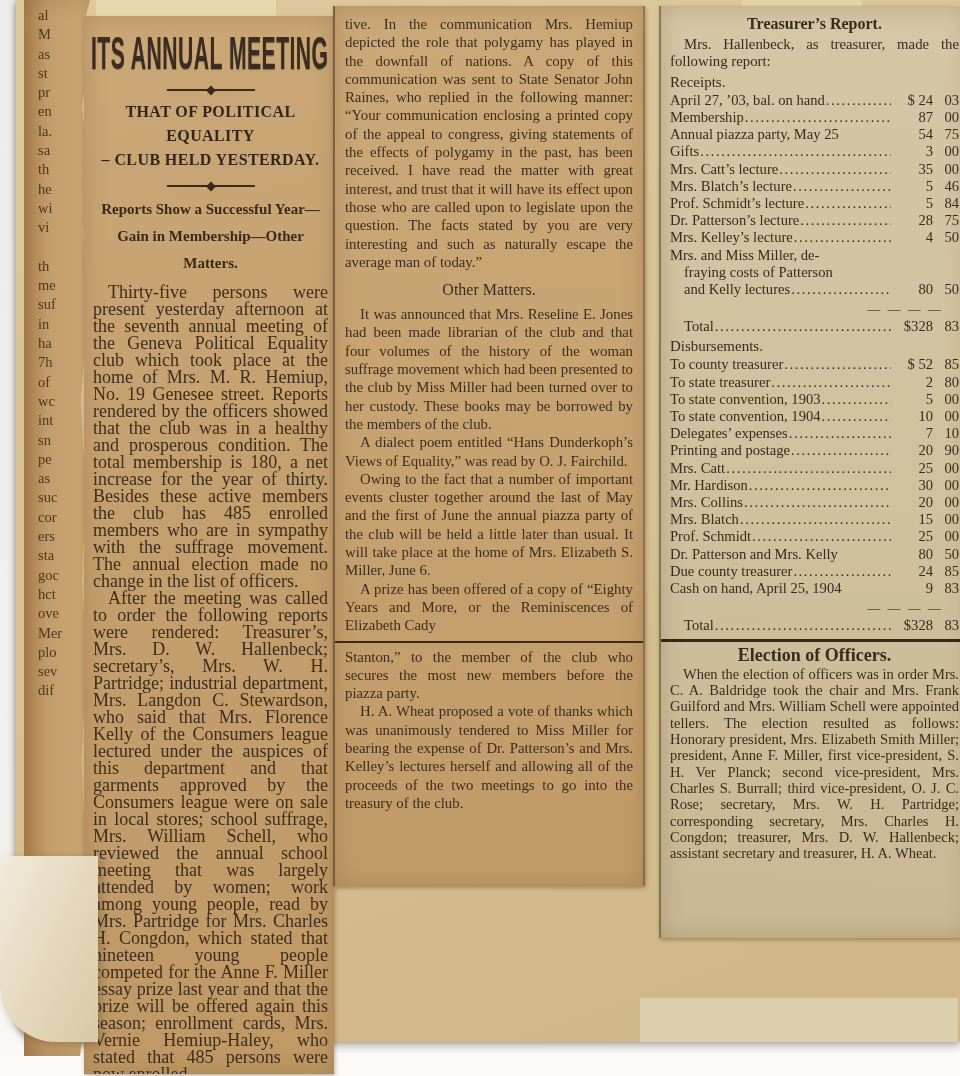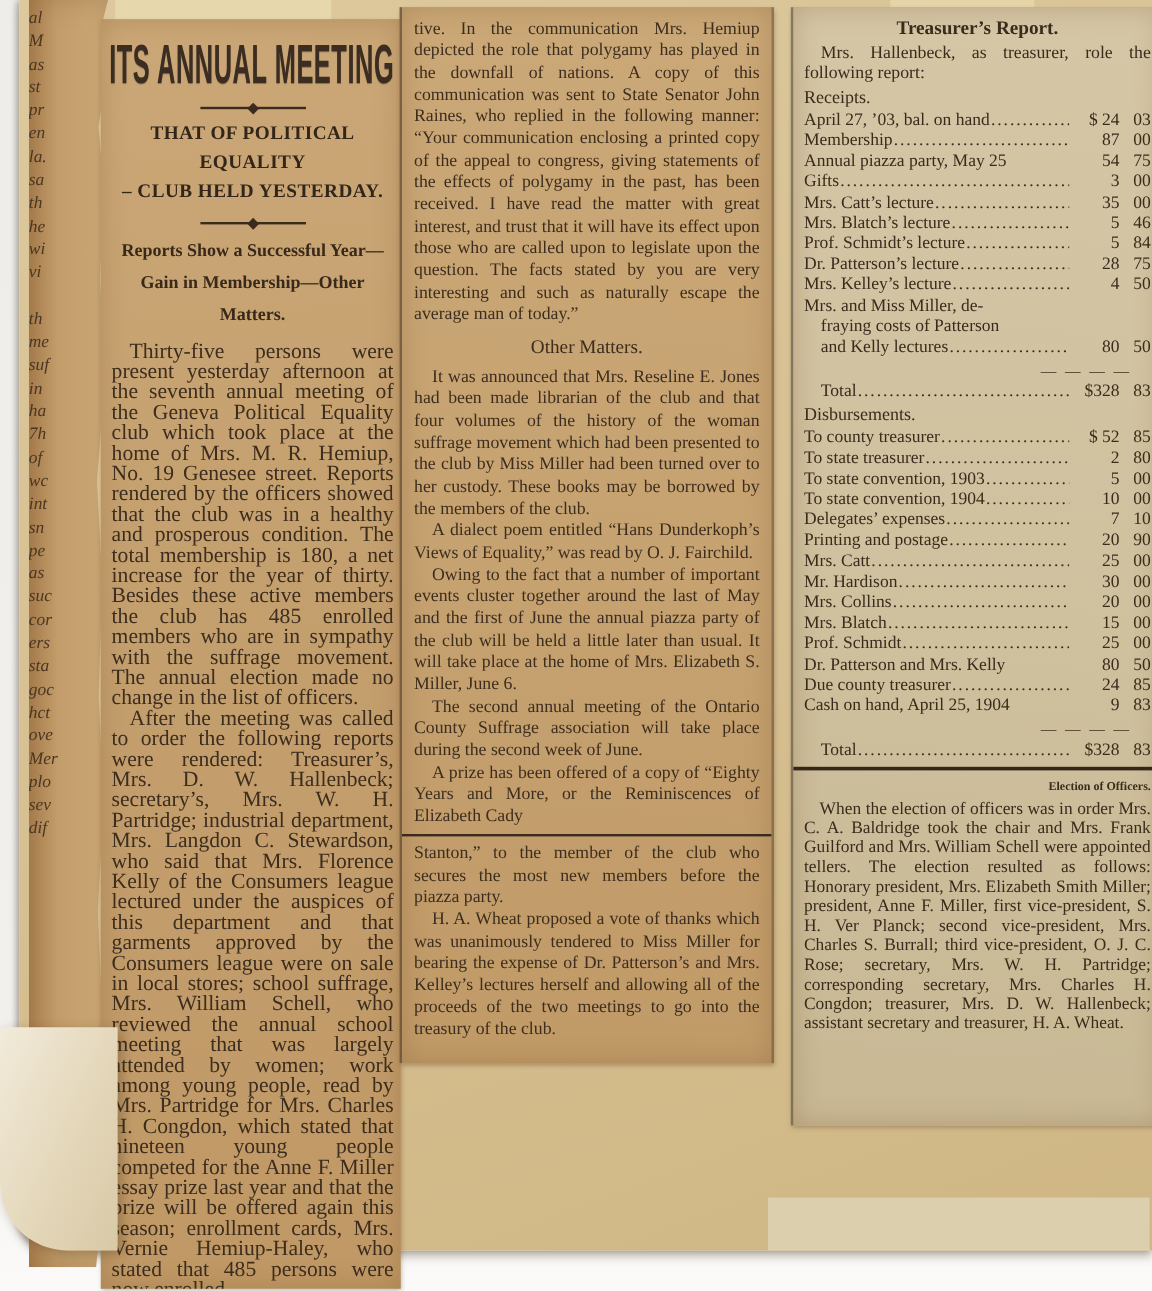--- a/index.html
+++ b/index.html
@@ -35,21 +35,21 @@
     background-image:
       radial-gradient(ellipse at 30% 15%, rgba(255,240,205,.18), transparent 60%),
       repeating-linear-gradient(91deg, rgba(95,60,28,.045) 0 3px, transparent 3px 8px);
   }
   
   .strip{
     left:24px;top:0;width:66px;height:1056px;z-index:2;
     background:linear-gradient(90deg,#ab8150 0%,#c29c6a 35%,#cdab79 100%);
     clip-path:polygon(0 0,100% 0,92% 2%,98% 6%,88% 10%,95% 15%,90% 22%,96% 30%,86% 38%,93% 46%,88% 55%,95% 63%,87% 72%,93% 80%,88% 88%,94% 94%,85% 100%,0 100%);
   }
-  .strip .frags{padding:6px 0 0 0;font-style:italic;}
+  .strip .frags{padding:6px 0 0 14px;}
   .frag{font-size:14.5px;line-height:19.3px;color:#4a3723;}
   
   .col1{left:84px;top:4px;width:250px;height:1058px;z-index:4;
     background:linear-gradient(175deg,#cba777 0%,#c49f6e 50%,#bf9865 100%);margin-top:12px;}
   .col1 .inner{padding:8px 6px 0 9px;}
   .headline{
     margin:6px 0 0 -2px;font-family:"Liberation Sans",sans-serif;font-weight:700;
     font-size:46px;line-height:1;white-space:nowrap;color:#2f231a;opacity:.92;
     transform:scaleX(.46);transform-origin:left center;letter-spacing:1px;
     text-shadow:0 1px 1px rgba(47,35,26,.45);
@@ -82,21 +82,21 @@
   .ledger-row .lab{flex:0 0 auto;white-space:nowrap;}
   .ledger-row .lab.indent{padding-left:14px;}
   .ledger-row .dots{flex:1 1 auto;overflow:hidden;white-space:nowrap;letter-spacing:1.6px;padding:0 1px;}
   .ledger-row .amt-d{flex:0 0 42px;text-align:right;white-space:pre;}
   .ledger-row .amt-c{flex:0 0 26px;text-align:right;}
   .wrap-line{font-size:14.6px;line-height:17.2px;white-space:nowrap;}
   .wrap-line.cont{padding-left:14px;}
   .dash-row{text-align:right;padding-right:16px;font-size:13px;line-height:13px;letter-spacing:2px;margin-top:4px;color:#3a2c1c;}
   .total-row{margin:3px 0 2px;}
   .rule3{border:0;border-top:3px solid #342717;margin:4px -9px 3px;}
-  .e-head{font-weight:700;font-size:10px;line-height:21px;text-align:right;}
+  .e-head{font-weight:700;font-size:18px;line-height:21px;text-align:center;}
   .e-para{margin:0;font-size:14.5px;line-height:16.35px;text-align:justify;text-indent:13px;}
 </style>
 </head>
 <body>
 
 <div class="scrapbook"></div>
 <div class="patch patch-top"></div>
 <div class="patch patch-top-right"></div>
 <div class="patch patch-bottom-right"></div>
 
@@ -165,30 +165,29 @@
     </div>
   </div>
 </div>
 
 <div class="clip clip-texture col2">
   <p class="noindent">tive. In the communication Mrs. Hemiup depicted the role that polygamy has played in the downfall of nations. A copy of this communication was sent to State Senator John Raines, who replied in the following manner: “Your communication enclosing a printed copy of the appeal to congress, giving statements of the effects of polygamy in the past, has been received. I have read the matter with great interest, and trust that it will have its effect upon those who are called upon to legislate upon the question. The facts stated by you are very interesting and such as naturally escape the average man of today.”</p>
   <div class="crosshead">Other Matters.</div>
   <p>It was announced that Mrs. Reseline E. Jones had been made librarian of the club and that four volumes of the history of the woman suffrage movement which had been presented to the club by Miss Miller had been turned over to her custody. These books may be borrowed by the members of the club.</p>
   <p>A dialect poem entitled “Hans Dunderkoph’s Views of Equality,” was read by O. J. Fairchild.</p>
   <p>Owing to the fact that a number of important events cluster together around the last of May and the first of June the annual piazza party of the club will be held a little later than usual. It will take place at the home of Mrs. Elizabeth S. Miller, June 6.</p>
-  <p>The second annual meeting of the Ontario County Suffrage association will take place during the second week of June.</p>
   <p>A prize has been offered of a copy of “Eighty Years and More, or the Reminiscences of Elizabeth Cady</p>
   <hr class="cut-rule">
   <p class="noindent">Stanton,” to the member of the club who secures the most new members before the piazza party.</p>
   <p>H. A. Wheat proposed a vote of thanks which was unanimously tendered to Miss Miller for bearing the expense of Dr. Patterson’s and Mrs. Kelley’s lectures herself and allowing all of the proceeds of the two meetings to go into the treasury of the club.</p>
 </div>
 
 <div class="clip clip-texture col3">
   <div class="t-title">Treasurer’s Report.</div>
-  <p class="t-intro">Mrs. Hallenbeck, as treasurer, role the following report:</p>
+  <p class="t-intro">Mrs. Hallenbeck, as treasurer, made the following report:</p>
   <div class="t-sub">Receipts.</div>
   <div id="receipts-rows">
       <div class="ledger-row">
         <span class="lab">April 27, ’03, bal. on hand</span>
         <span class="dots">....................................................</span>
         <span class="amt-d">$ 24</span>
         <span class="amt-c">03</span>
       </div>
       <div class="ledger-row">
         <span class="lab">Membership</span>

